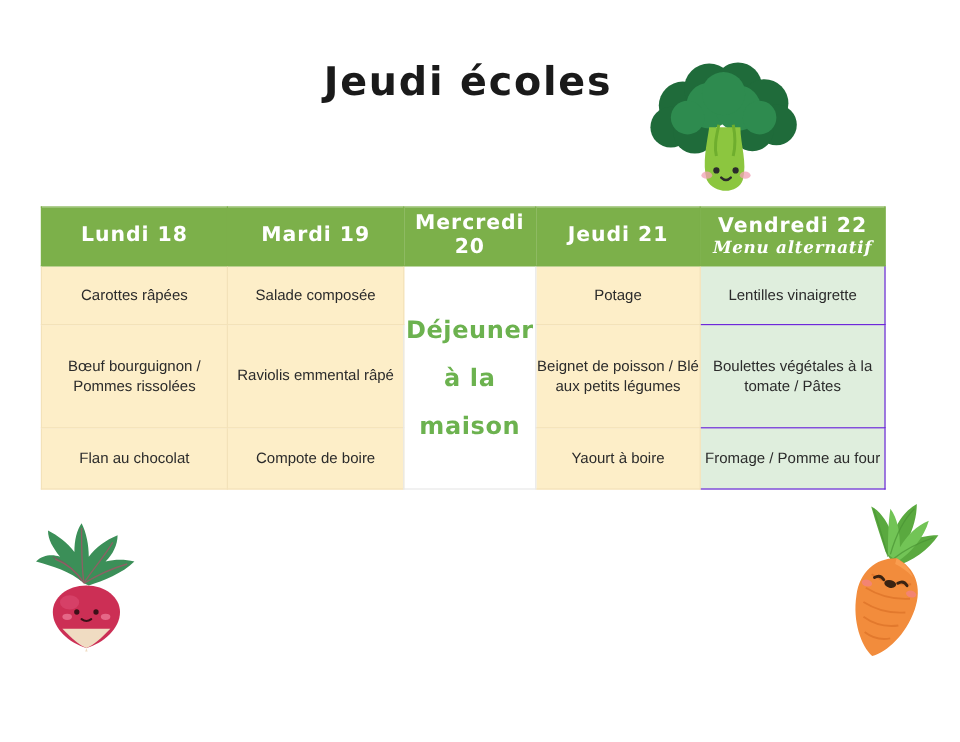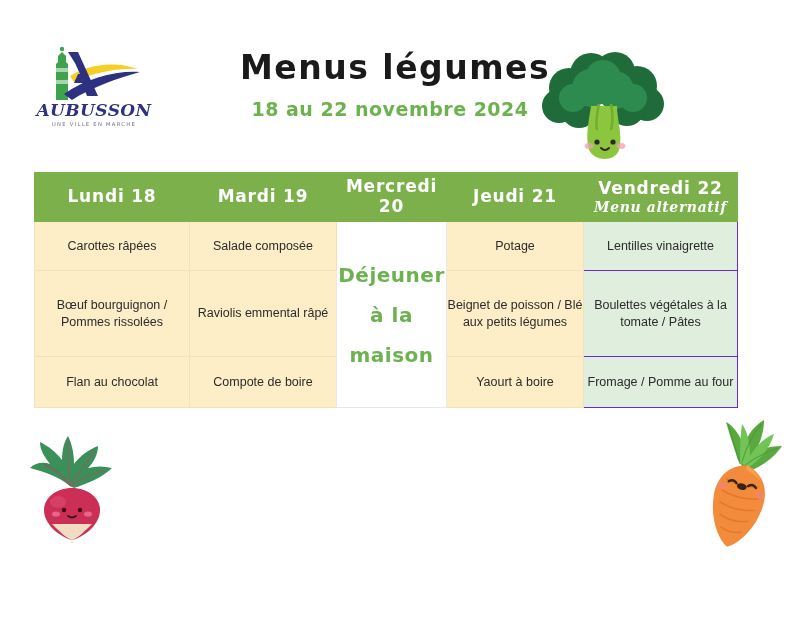--- a/index.html
+++ b/index.html
@@ -147,45 +147,23 @@
     top: 418px;
     width: 105px;
     height: 135px;
   }
 </style>
 </head>
 <body>
 
 <div class="header">
 
-  <div class="logo">
-    <svg viewBox="0 0 120 92" width="120" height="92" aria-hidden="true">
-
-      <g>
-        <path d="M24 18 L28 14 L32 18 L32 24 L34 26 L34 62 L22 62 L22 26 L24 24 Z" fill="#3fa34d"></path>
-        <path d="M22 30 L34 30 L34 34 L22 34 Z" fill="#ffffff" opacity="0.55"></path>
-        <path d="M22 42 L34 42 L34 46 L22 46 Z" fill="#ffffff" opacity="0.55"></path>
-        <circle cx="28" cy="11" r="2.2" fill="#3fa34d"></circle>
-      </g>
-
-      <path d="M36 38 C58 24, 86 24, 104 31 C86 30, 60 34, 40 44 Z" fill="#f5d020"></path>
-
-      <g>
-        <path d="M34 14 L44 14 L64 58 L53 58 L48 45 L40 45 L44 36 L46 36 L41 25 Z" fill="#2e3180"></path>
-        <path d="M30 56 C52 40, 84 32, 106 34 C84 40, 56 50, 38 62 Z" fill="#2e3180"></path>
-      </g>
-
-      <text x="60" y="78" text-anchor="middle" font-family="DejaVu Serif, serif" font-size="17" font-style="italic" font-weight="bold" fill="#2e3180" letter-spacing="0.4">AUBUSSON</text>
-      <text x="60" y="88" text-anchor="middle" font-family="DejaVu Sans, sans-serif" font-size="5.2" fill="#6d6d8a" letter-spacing="1.3">UNE VILLE EN MARCHE</text>
-    </svg>
-  </div>
 
   <div class="title-block">
-    <div class="main-title">Menus légumes</div>
-    <div class="sub-title">18 au 22 novembre 2024</div>
+    <div class="main-title">Jeudi écoles</div>
   </div>
 
   <div class="broccoli">
     <svg viewBox="0 0 140 122" width="140" height="122" aria-hidden="true">
 
       <g fill="#1f6b3a">
         <circle cx="36" cy="44" r="20"></circle>
         <circle cx="58" cy="30" r="21"></circle>
         <circle cx="82" cy="28" r="20"></circle>
         <circle cx="104" cy="42" r="20"></circle>

